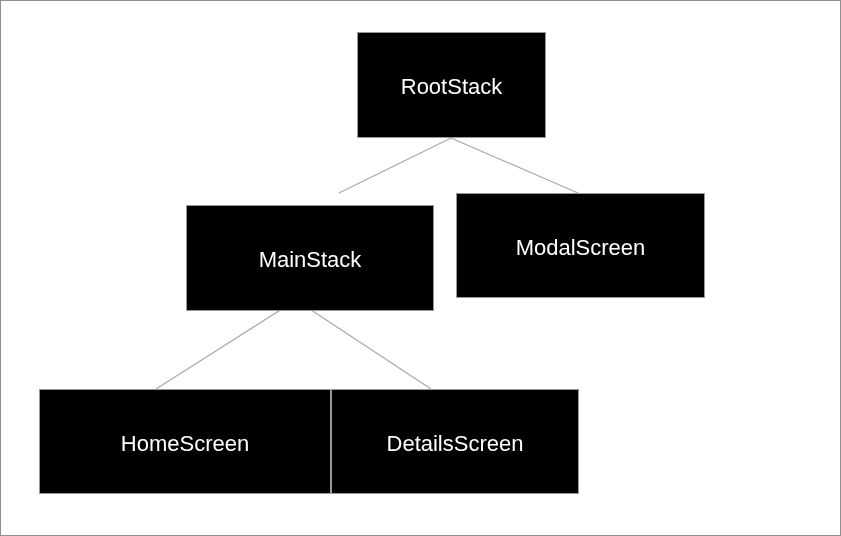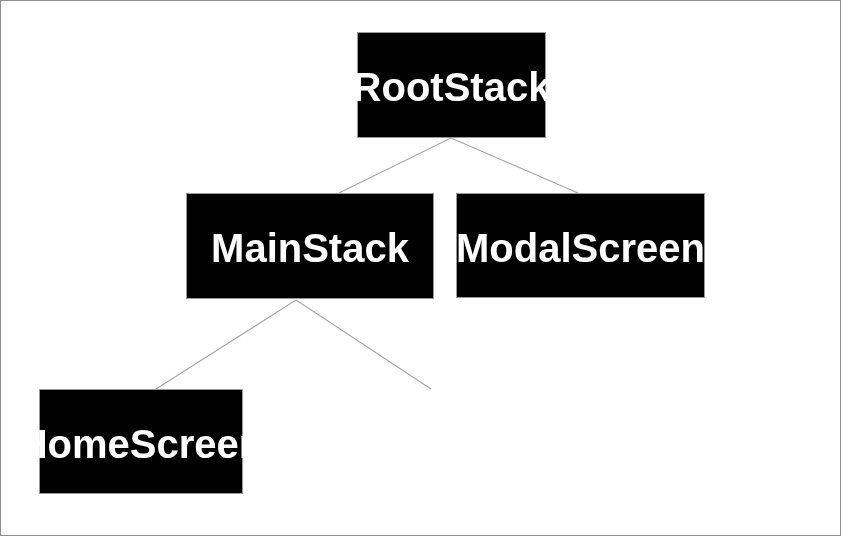--- a/index.html
+++ b/index.html
@@ -40,31 +40,31 @@
   .node {
     position: absolute;
     background: var(--node-fill);
     border: 1px solid var(--node-border);
     display: flex;
     align-items: center;
     justify-content: center;
   }
   .node-label {
     color: var(--node-text);
-    font-weight: bold;
-    font-size: 40px;
+    font-weight: normal;
+    font-size: 22px;
     line-height: 1;
     white-space: nowrap;
     padding-top: 4px; 
   }
   
   .node-rootstack     { left: 356px; top: 31px;  width: 189px; height: 106px; }
-  .node-mainstack     { left: 185px; top: 192px; width: 248px; height: 106px; }
+  .node-mainstack     { left: 185px; top: 204px; width: 248px; height: 106px; }
   .node-modalscreen   { left: 455px; top: 192px; width: 249px; height: 105px; }
-  .node-homescreen    { left: 38px;  top: 388px; width: 204px; height: 105px; }
+  .node-homescreen    { left: 38px;  top: 388px; width: 292px; height: 105px; }
   .node-detailsscreen { left: 330px; top: 388px; width: 248px; height: 105px; }
 </style>
 </head>
 <body>
 
 <div class="frame">
 
   <svg class="edge-layer" viewBox="0 0 841 536" xmlns="http://www.w3.org/2000/svg" aria-hidden="true">
     <line x1="450" y1="137" x2="338" y2="192"></line>
     <line x1="450" y1="137" x2="577" y2="192"></line>
@@ -81,14 +81,17 @@
   </div>
 
   <div class="node node-modalscreen">
     <span class="node-label">ModalScreen</span>
   </div>
 
   <div class="node node-homescreen">
     <span class="node-label">HomeScreen</span>
   </div>
 
+  <div class="node node-detailsscreen">
+    <span class="node-label">DetailsScreen</span>
+  </div>
 
 </div>
 
 </body></html>

